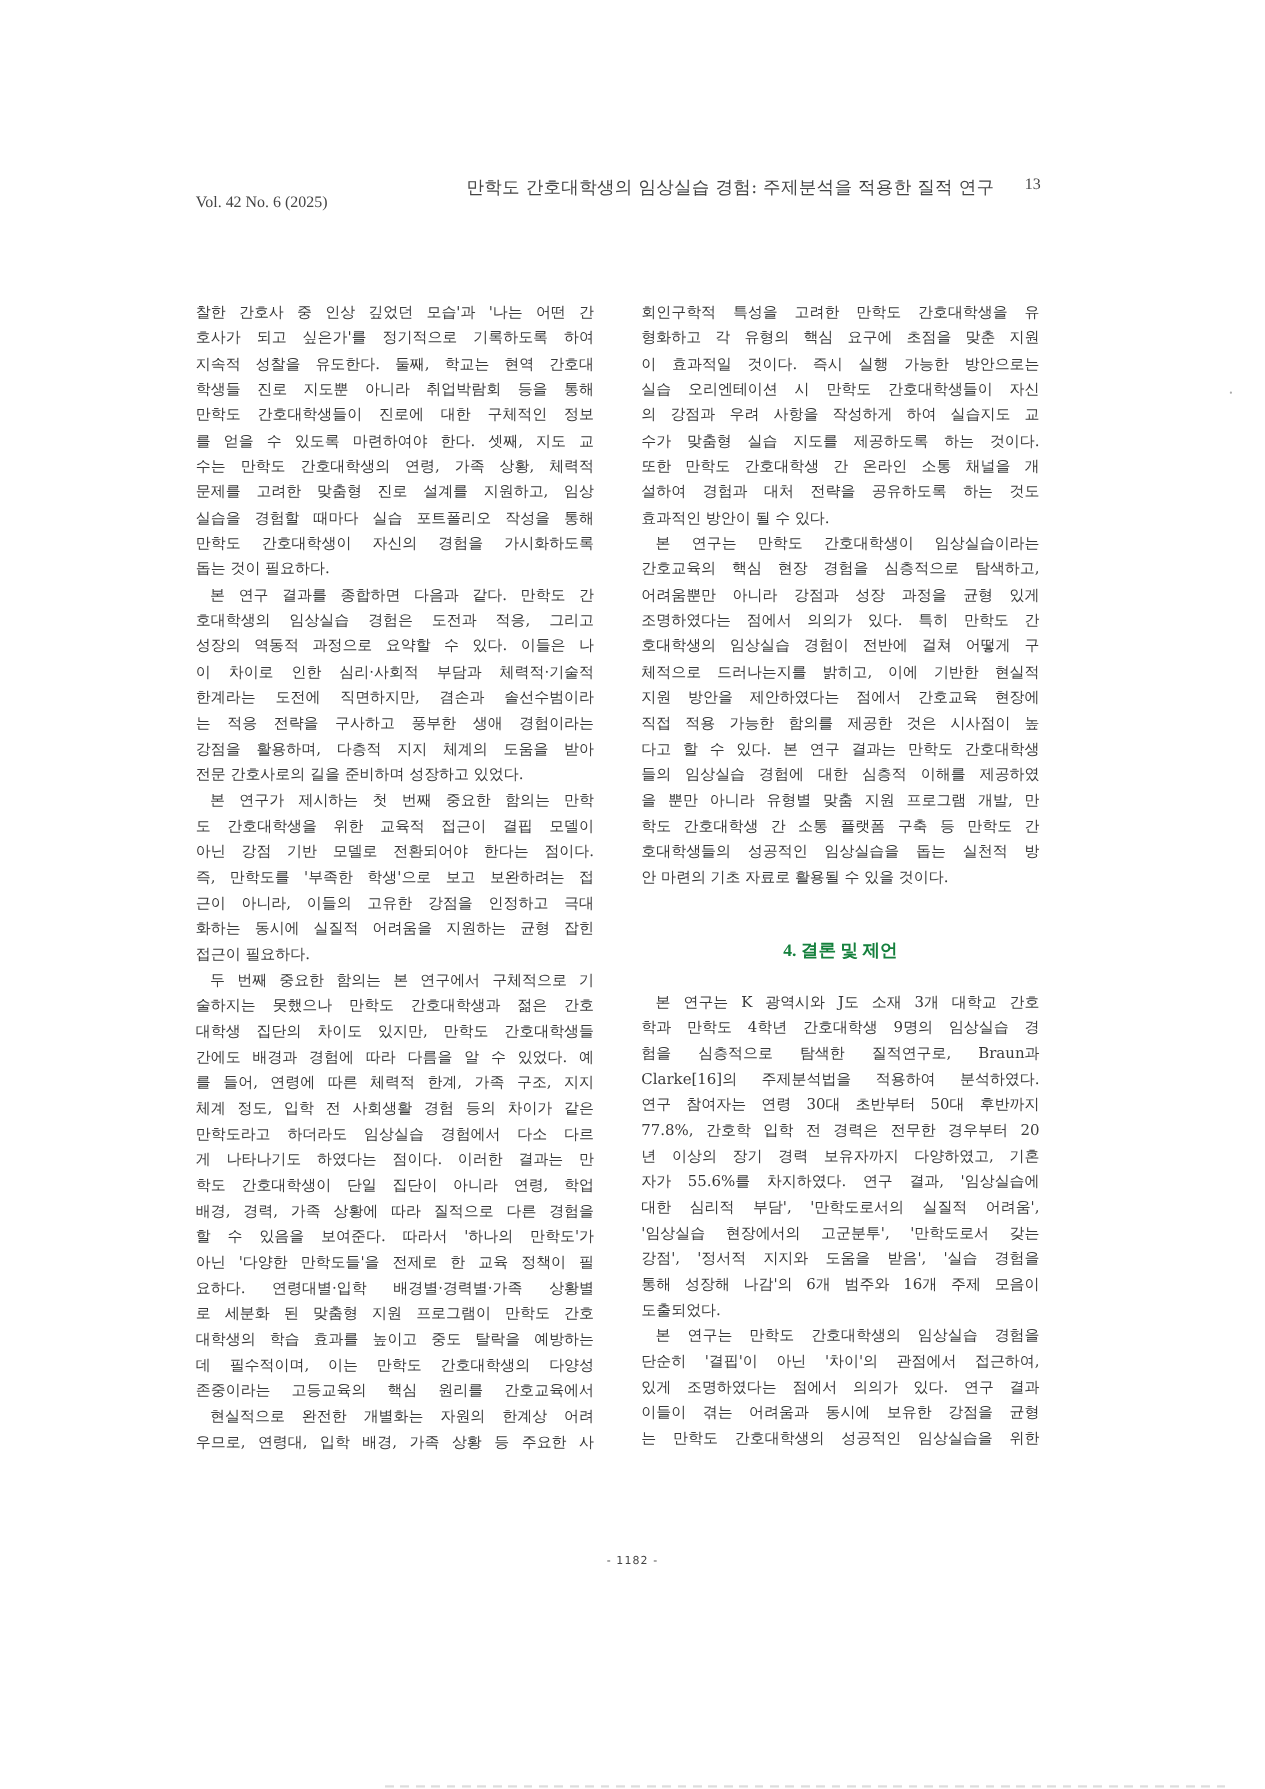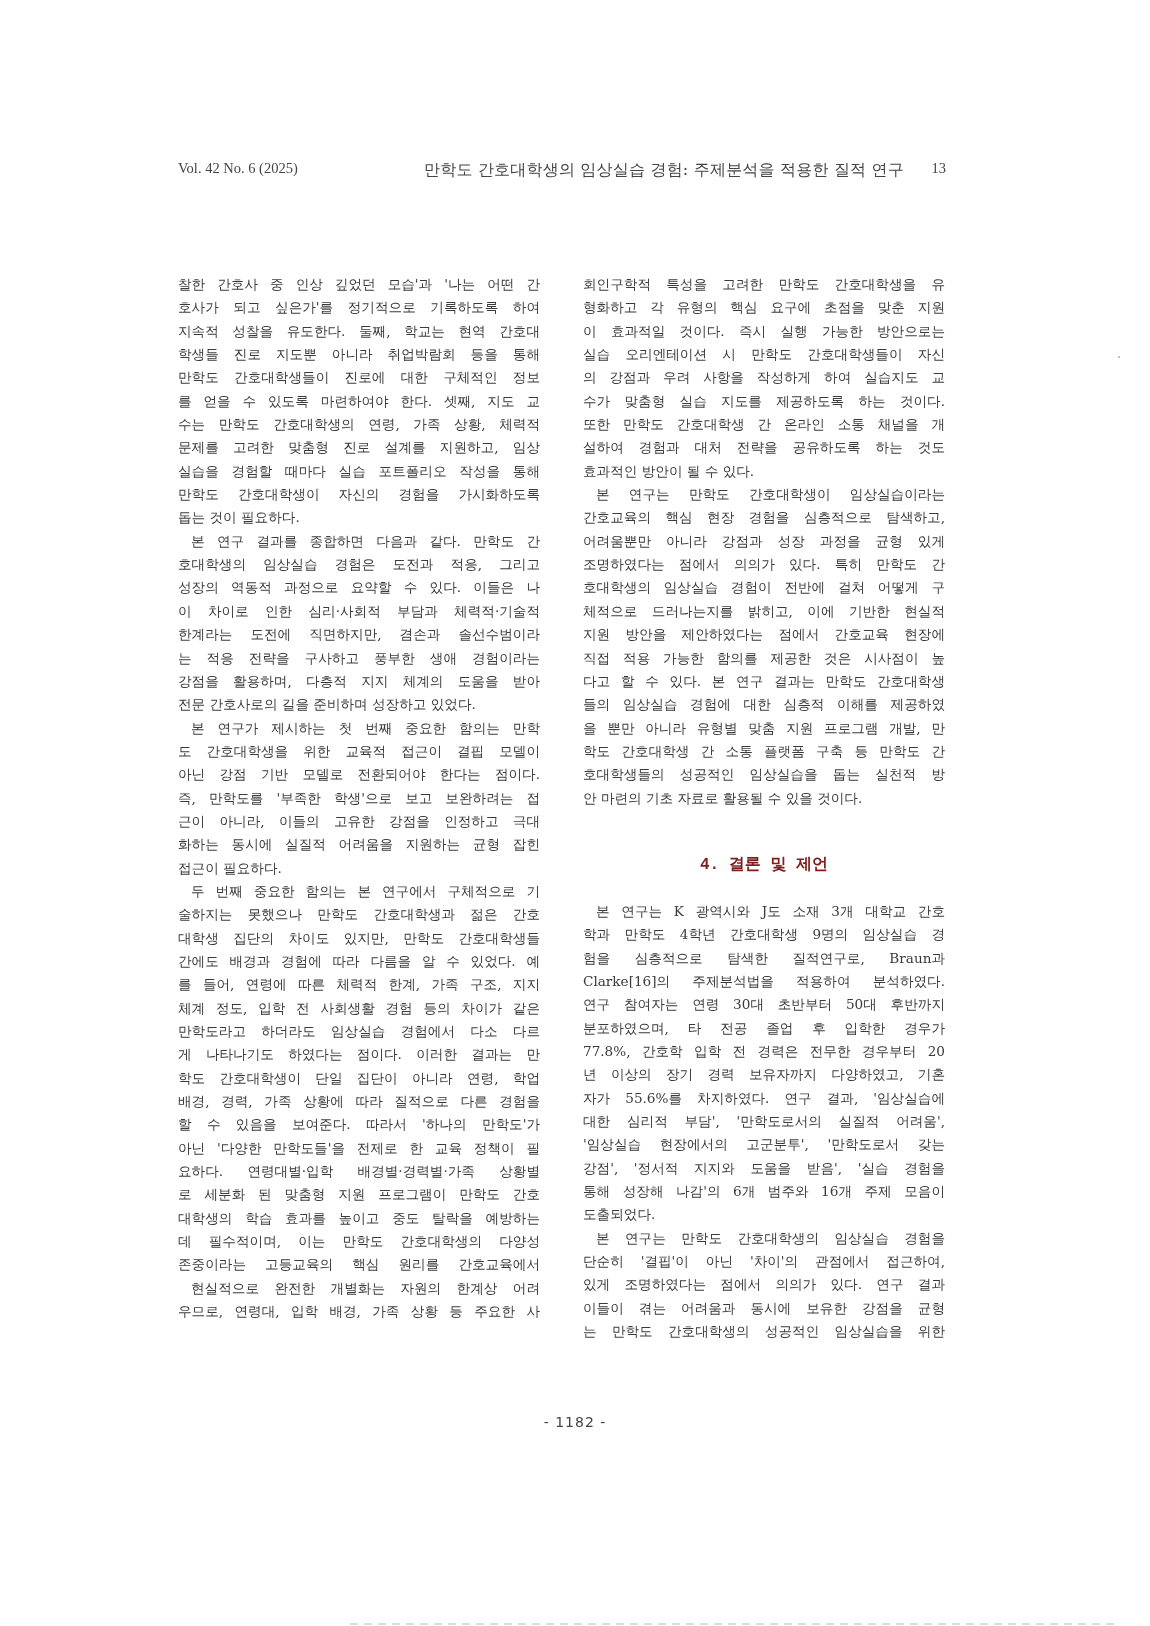--- a/index.html
+++ b/index.html
@@ -1,34 +1,34 @@
 <!DOCTYPE html>
 <html><head>
 <meta charset="utf-8">
 <style>
   html, body { margin:0; padding:0; background:#ffffff; }
   body { width:1150px; height:1626px; position:relative; overflow:hidden;
          font-family:"DejaVu Serif","Liberation Serif",serif; color:#3a3a3a; }
   .header { position:absolute; top:160px; left:178px; width:768px; height:20px;
             font-size:13.5px; color:#444; }
-  .header .vol { position:absolute; left:0; top:0; font-family:"Liberation Serif",serif; font-size:14.5px; }
+  .header .vol { position:absolute; left:0; top:16px; font-family:"Liberation Serif",serif; font-size:14.5px; }
   .header .title { position:absolute; right:42px; top:0; font-size:16px; letter-spacing:0.2px; }
   .header .pg { position:absolute; right:0; top:0; font-family:"Liberation Serif",serif; font-size:14.5px;text-align:center; }
   .col { position:absolute; top:237px;margin-top:36px; }
   .col.left { left:178px; width:362px; }
   .col.right { left:583px; width:362px; }
   .line { display:block; height:23.35px; line-height:23.35px; font-size:13.6px;
           white-space:nowrap; text-align:justify; text-align-last:justify; overflow:hidden; }
   .line.last { text-align-last:left; }
   .line.indent { padding-left:13px; }
   .section-title { display:block; height:70px; line-height:70px; text-align:center;
-                   font-family:Liberation Mono, monospace; font-weight:bold;
-                   font-size:16px; color:#7f1d1d; margin-top:20px; margin-bottom:0px; }
+                   font-family:Liberation Serif, serif; font-weight:bold;
+                   font-size:16px; color:#15803d; margin-top:20px; margin-bottom:0px; }
   .folio { position:absolute; top:1414px; left:0; width:1150px; text-align:center;
-           font-family:"DejaVu Sans","Liberation Sans",sans-serif; font-size:14px; color:#444; letter-spacing:1px; }
+           font-family:"DejaVu Sans","Liberation Sans",sans-serif; font-size:10px; color:#444; letter-spacing:1px; }
   .edge-mark { position:absolute; left:1118px; top:356px; width:2px; height:2px; background:#aaa; border-radius:1px; }
   .bottom-ghost { position:absolute; top:1623px; left:350px; width:770px; height:2px;
                   background:repeating-linear-gradient(90deg,#ddd 0 8px,transparent 8px 14px); }
 </style>
 </head>
 <body>
 
 <div class="header">
   <span class="vol">Vol. 42 No. 6 (2025)</span>
   <span class="title">만학도 간호대학생의 임상실습 경험: 주제분석을 적용한 질적 연구</span>
@@ -109,21 +109,20 @@
       <span class="line">호대학생들의 성공적인 임상실습을 돕는 실천적 방</span>
       <span class="line last">안 마련의 기초 자료로 활용될 수 있을 것이다.</span>
     </div>
   <div class="section-title">4. 결론 및 제언</div>
   <div id="right-after">
       <span class="line indent">본 연구는 K 광역시와 J도 소재 3개 대학교 간호</span>
       <span class="line">학과 만학도 4학년 간호대학생 9명의 임상실습 경</span>
       <span class="line">험을 심층적으로 탐색한 질적연구로, Braun과</span>
       <span class="line">Clarke[16]의 주제분석법을 적용하여 분석하였다.</span>
       <span class="line">연구 참여자는 연령 30대 초반부터 50대 후반까지</span>
-      <span class="line">분포하였으며, 타 전공 졸업 후 입학한 경우가</span>
       <span class="line">77.8%, 간호학 입학 전 경력은 전무한 경우부터 20</span>
       <span class="line">년 이상의 장기 경력 보유자까지 다양하였고, 기혼</span>
       <span class="line">자가 55.6%를 차지하였다. 연구 결과, '임상실습에</span>
       <span class="line">대한 심리적 부담', '만학도로서의 실질적 어려움',</span>
       <span class="line">'임상실습 현장에서의 고군분투', '만학도로서 갖는</span>
       <span class="line">강점', '정서적 지지와 도움을 받음', '실습 경험을</span>
       <span class="line">통해 성장해 나감'의 6개 범주와 16개 주제 모음이</span>
       <span class="line last">도출되었다.</span>
       <span class="line indent">본 연구는 만학도 간호대학생의 임상실습 경험을</span>
       <span class="line">단순히 '결핍'이 아닌 '차이'의 관점에서 접근하여,</span>

